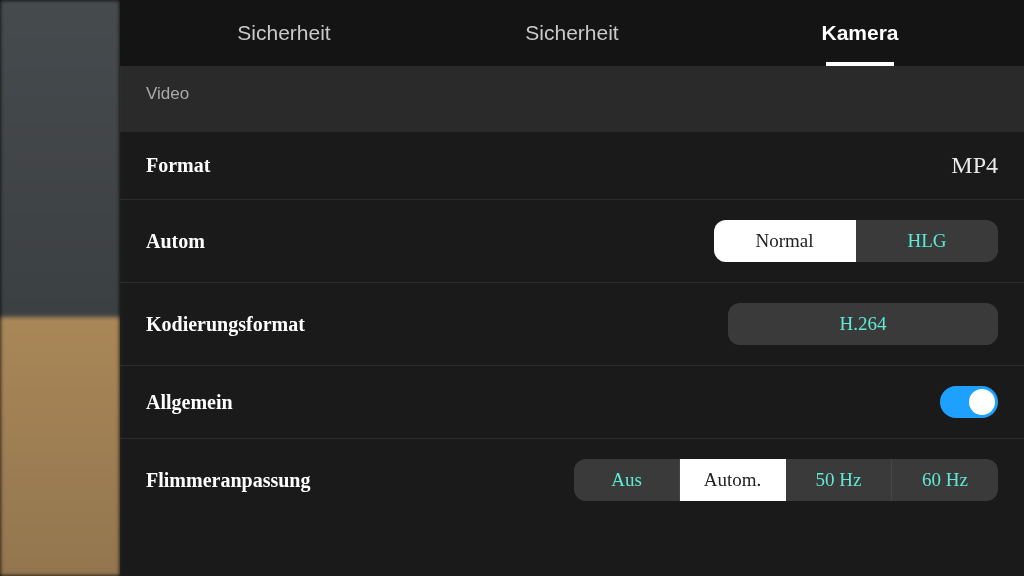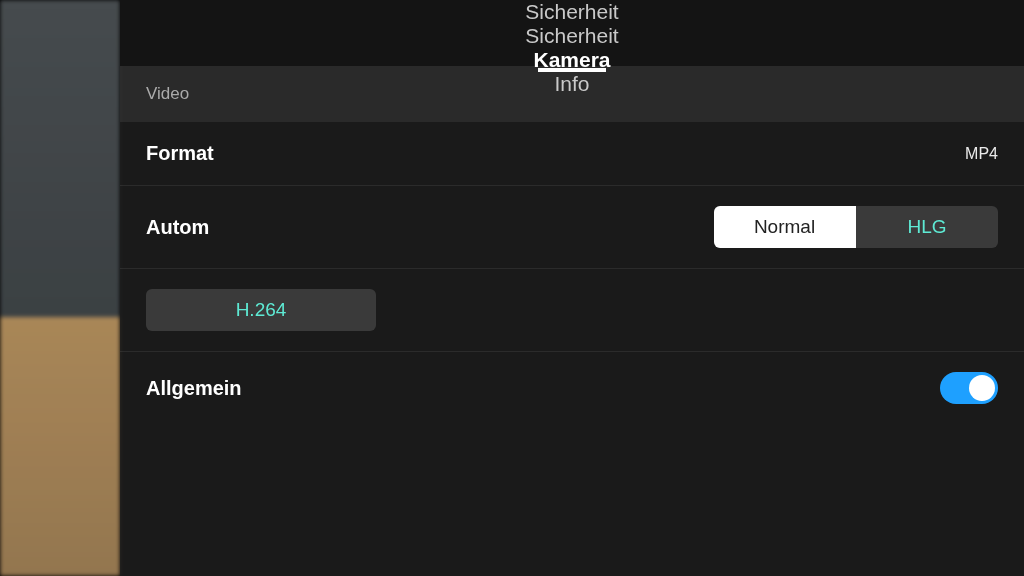--- a/index.html
+++ b/index.html
@@ -25,21 +25,20 @@
     flex-direction: column;
   }
 
   
   .tabs {
     display: flex;
     align-items: center;
     height: 66px;
     background: rgba(20,20,20,0.95);
     padding: 0 20px;
-    flex-direction: column;
   }
   .tab {
     flex: 1;
     text-align: center;
     font-size: 21px;
     color: #c9c9c9;
     height: 100%;
     display: flex;
     align-items: center;
     justify-content: center;
@@ -53,54 +52,55 @@
     bottom: 0;
     left: 50%;
     transform: translateX(-50%);
     width: 68px;
     height: 4px;
     background: #fff;
   }
 
   
   .section-header {
-    padding: 18px 26px 18px;
+    padding: 18px 26px 28px;
     font-size: 17px;
     color: #aaa;
     background: rgba(90,90,90,0.25);
   }
 
   
   .row {
     display: flex;
     align-items: center;
     justify-content: space-between;
     padding: 20px 26px;
     border-bottom: 1px solid rgba(255,255,255,0.08);
+    font-family: Liberation Serif, serif;
   }
   .row:last-child { border-bottom: none; }
   .row-label {
     font-size: 20px;
     color: #fff;
     font-weight: 600;
   }
   .row-value {
-    font-size: 16px;
+    font-size: 24px;
     color: #eaeaea;
   }
 
   
   .segmented {
     display: flex;
-    border-radius: 6px;
+    border-radius: 12px;
     overflow: hidden;
     background: rgba(120,120,120,0.35);
   }
   .segmented.wide .seg { width: 142px; }
-  .segmented.wider .seg { width: 230px; }
+  .segmented.wider .seg { width: 270px; }
   .segmented.four .seg { width: 106px; }
   .seg {
     height: 42px;
     display: flex;
     align-items: center;
     justify-content: center;
     font-size: 19px;
     color: #5eead4;
     cursor: pointer;
     border-right: 1px solid rgba(255,255,255,0.06);
@@ -126,50 +126,59 @@
 <body>
 
 <div class="camera-bg"></div>
 
 <div class="panel">
 
   <div class="tabs">
     <div class="tab">Sicherheit</div>
     <div class="tab">Sicherheit</div>
     <div class="tab active">Kamera</div>
-    <div class="tab">Info</div>
   </div>
 
   <div class="scroll-area">
 
     <div class="section-header">Video</div>
 
     <div class="row">
       <span class="row-label">Format</span>
       <span class="row-value">MP4</span>
     </div>
 
     <div class="row">
       <span class="row-label">Autom</span>
       <div class="segmented wide">
         <div class="seg selected">Normal</div>
         <div class="seg">HLG</div>
       </div>
     </div>
 
     <div class="row">
+      <span class="row-label">Kodierungsformat</span>
       <div class="segmented wider">
         <div class="seg">H.264</div>
       </div>
     </div>
 
     <div class="row">
       <span class="row-label">Allgemein</span>
       <div class="toggle on">
         <div class="knob"></div>
       </div>
     </div>
 
 
+    <div class="row" style="border-bottom:none; padding-bottom:30px;">
+      <span class="row-label">Flimmeranpassung</span>
+      <div class="segmented four">
+        <div class="seg">Aus</div>
+        <div class="seg selected">Autom.</div>
+        <div class="seg">50 Hz</div>
+        <div class="seg">60 Hz</div>
+      </div>
+    </div>
 
   </div>
 
 </div>
 
 </body></html>

